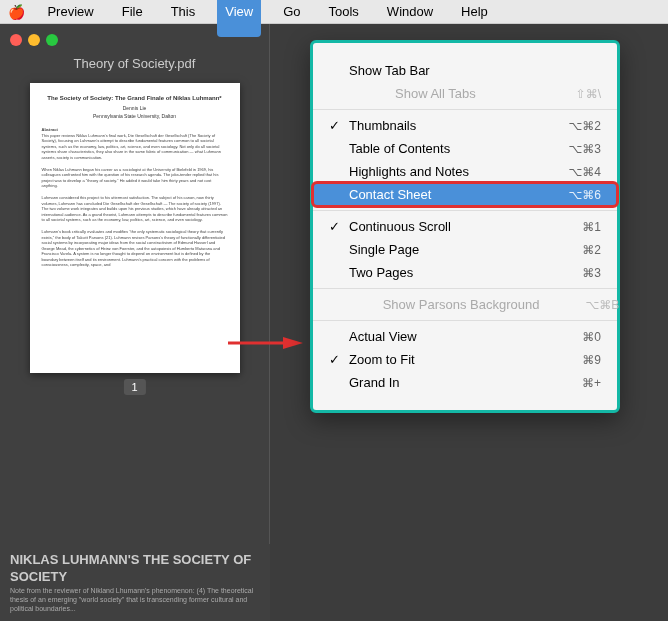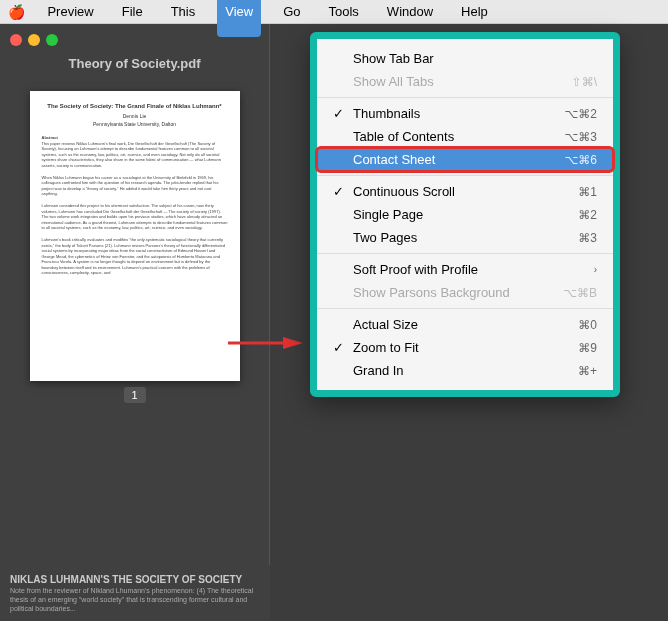--- a/index.html
+++ b/index.html
@@ -74,22 +74,22 @@
       cursor: pointer;
     }
 
     .window-btn.close { background: #ff5f57; }
     .window-btn.minimize { background: #febc2e; }
     .window-btn.maximize { background: #28c840; }
 
     .pdf-title {
       color: #ccc;
       font-size: 13px;
-      font-weight: 700;
-      margin-bottom: 20px;
+      font-weight: 400;
+      margin-bottom: 12px;
       text-align: center;
     }
 
     .pdf-page {
       background: white;
       width: 210px;
       height: 290px;
       margin: 0 auto;
       padding: 12px;
       font-size: 5px;
@@ -145,42 +145,42 @@
       position: absolute;
       bottom: 0;
       left: 0;
       width: 270px;
       padding: 8px 10px;
       background: #404040;
     }
 
     .bottom-text {
       color: #ccc;
-      font-size: 10px;
+      font-size: 13px;
       font-weight: bold;
       line-height: 1.3;
     }
 
     .bottom-subtext {
       color: #aaa;
       font-size: 7px;
       line-height: 1.3;
     }
 
     
     .dropdown-menu {
       position: absolute;
-      top: 8px;
+      top: 16px;
       left: 310px;
       background: #f5f5f5;
-      border: 7px solid #14b8a6;
+      border: 3px solid #14b8a6;
       border-radius: 6px;
       box-shadow: 0 8px 24px rgba(0,0,0,0.4);
       width: 310px;
-      padding: 8px 0;
+      padding: 16px 0;
       z-index: 200;
     }
 
     .menu-item {
       display: flex;
       justify-content: space-between;
       align-items: center;
       padding: 4px 16px;
       font-size: 13px;
       color: #000;
@@ -188,20 +188,21 @@
       white-space: nowrap;
     }
 
     .menu-item.highlighted {
       background: #4a90d9;
       color: white;
     }
 
     .menu-item.disabled {
       color: #aaa;
+      gap: 46px;
     }
 
     .menu-item .checkmark {
       width: 16px;
       margin-right: 4px;
       color: #000;
     }
 
     .menu-item.highlighted .checkmark {
       color: white;
@@ -332,20 +333,25 @@
       <span>Thumbnails</span>
       <span class="shortcut">⌥⌘2</span>
     </div>
 
     <div class="menu-item">
       <span class="checkmark">&nbsp;</span>
       <span>Table of Contents</span>
       <span class="shortcut">⌥⌘3</span>
     </div>
 
+    <div class="menu-item">
+      <span class="checkmark">&nbsp;</span>
+      <span>Highlights and Notes</span>
+      <span class="shortcut">⌥⌘4</span>
+    </div>
 
 
     <div class="menu-item highlighted contact-sheet-highlight">
       <span class="checkmark">&nbsp;</span>
       <span>Contact Sheet</span>
       <span class="shortcut">⌥⌘6</span>
     </div>
 
     <div class="menu-separator"></div>
 
@@ -362,37 +368,32 @@
     </div>
 
     <div class="menu-item">
       <span class="checkmark">&nbsp;</span>
       <span>Two Pages</span>
       <span class="shortcut">⌘3</span>
     </div>
 
     <div class="menu-separator"></div>
 
-    <div class="menu-item">
-      <span class="checkmark">&nbsp;</span>
-      <span>Soft Proof with Profile</span>
-      <span class="chevron" style="margin-left:auto;">›</span>
-    </div>
 
     <div class="menu-item disabled">
       <span class="checkmark">&nbsp;</span>
       <span>Show Parsons Background</span>
       <span class="shortcut">⌥⌘B</span>
     </div>
 
     <div class="menu-separator"></div>
 
     <div class="menu-item">
       <span class="checkmark">&nbsp;</span>
-      <span>Actual Size</span>
+      <span>Actual View</span>
       <span class="shortcut">⌘0</span>
     </div>
 
     <div class="menu-item">
       <span class="checkmark">✓</span>
       <span>Zoom to Fit</span>
       <span class="shortcut">⌘9</span>
     </div>
 
     <div class="menu-item">

